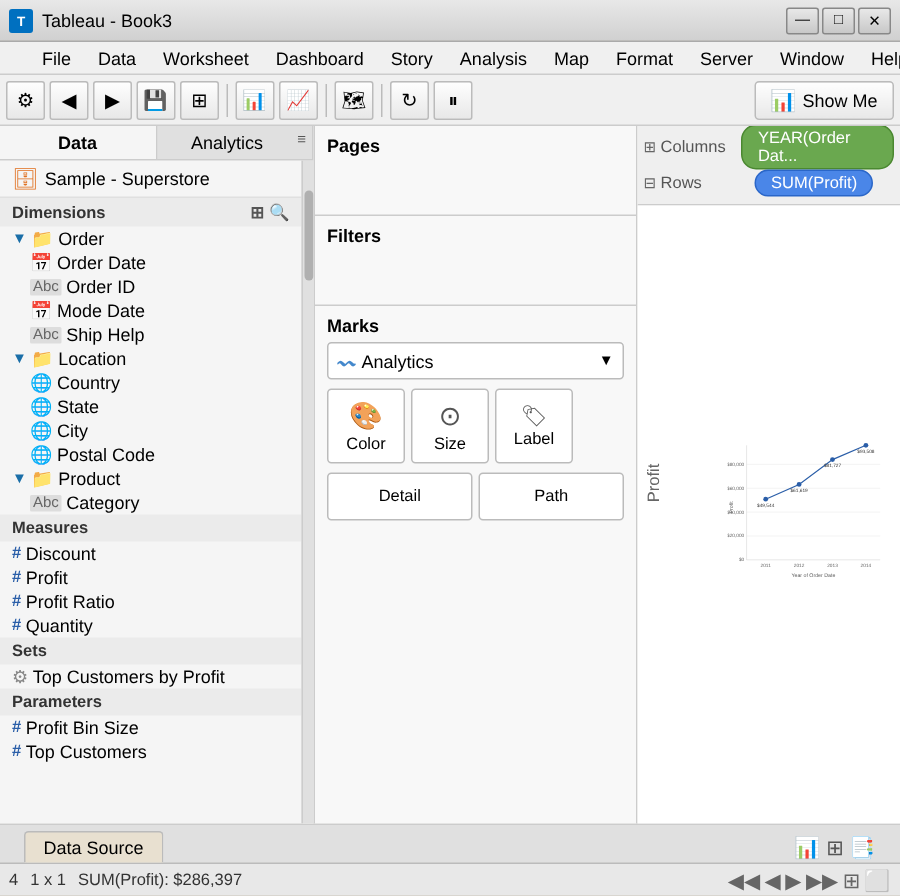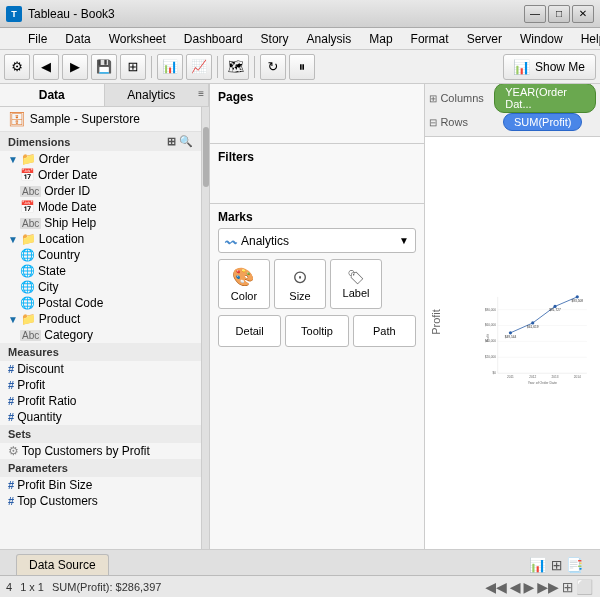--- a/index.html
+++ b/index.html
@@ -303,23 +303,20 @@
         <div class="mark-btn label">
           <span class="mark-btn-icon">🏷</span>
           <span>Label</span>
         </div>
       </div>
       <div class="marks-detail-row">
         <div class="mark-detail-btn">
           <span>Detail</span>
         </div>
         <div class="mark-detail-btn">
-          <span>Tooltip</span>
-        </div>
-        <div class="mark-detail-btn">
           <span>Path</span>
         </div>
       </div>
     </div>
   </div>
 
   <div class="right-panel">
 
     <div class="shelf-area">
       <div class="shelf-row">

